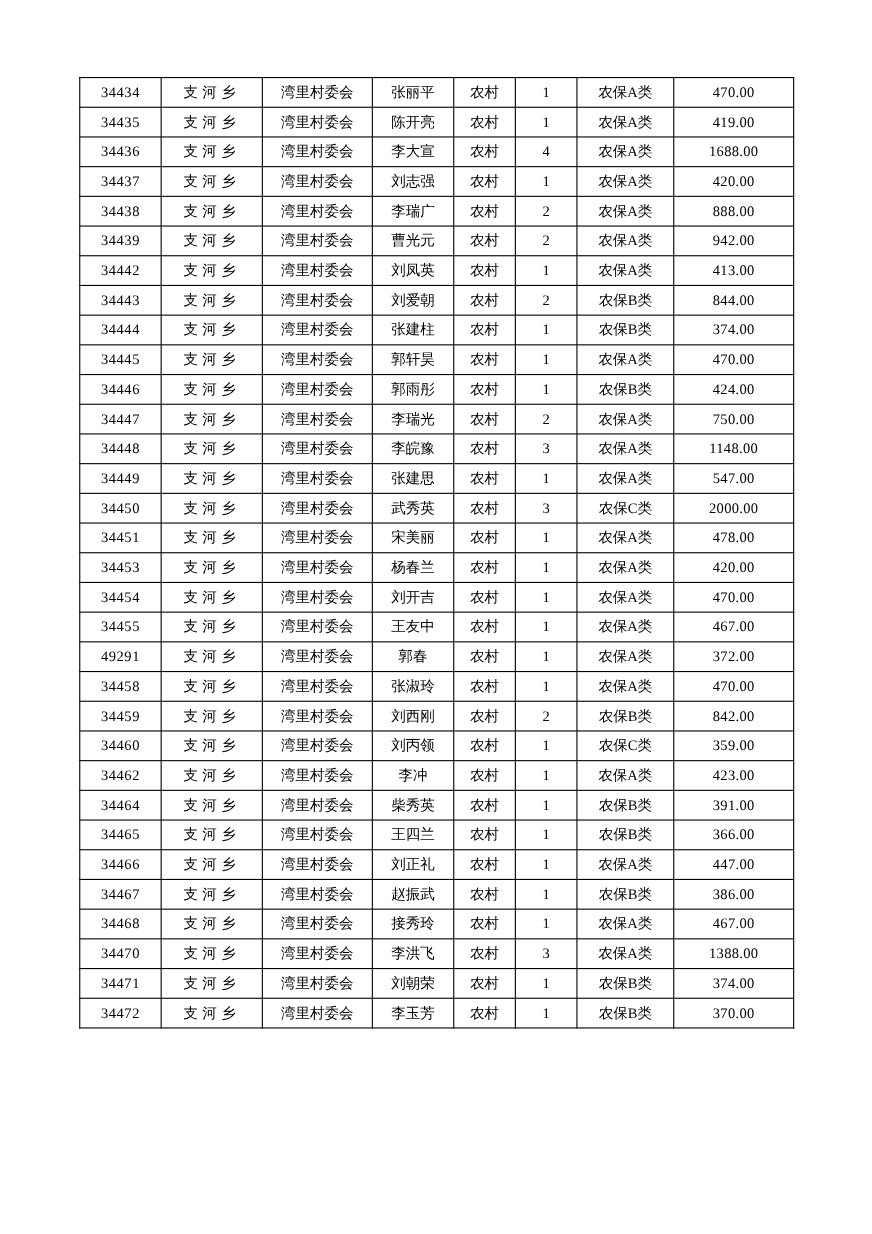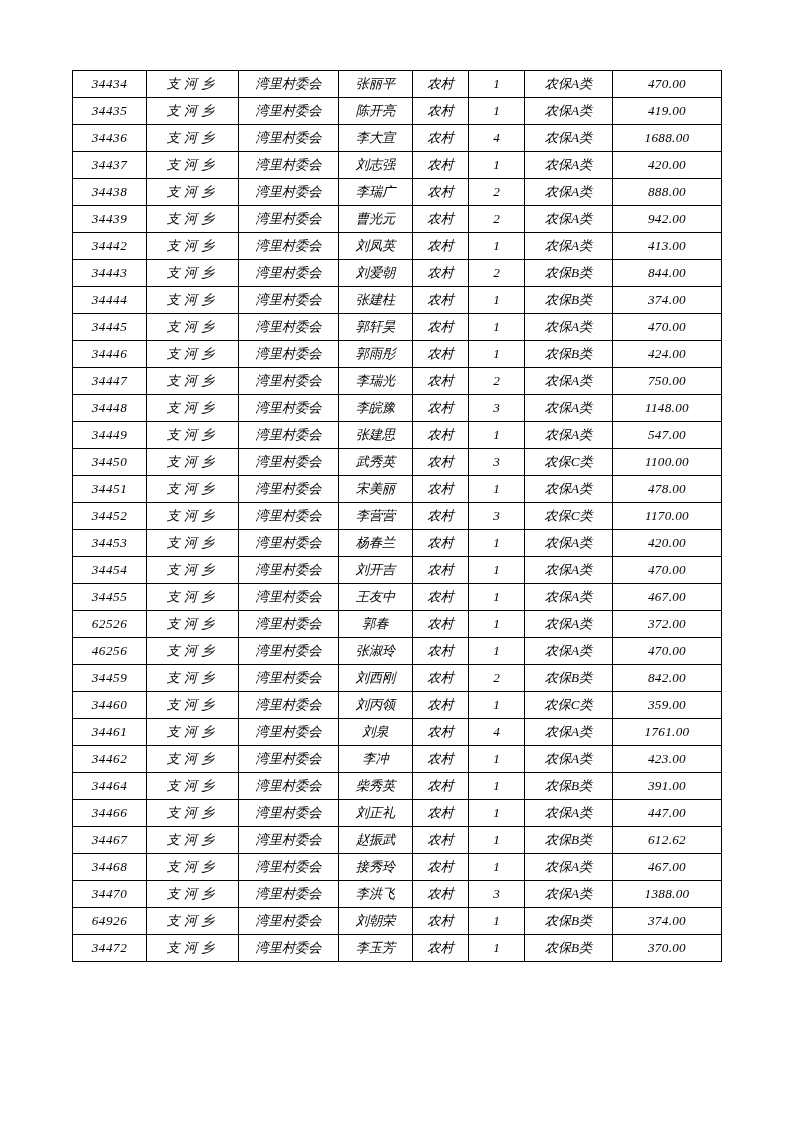--- a/index.html
+++ b/index.html
@@ -12,21 +12,20 @@
     height: 1122px;
     font-family: "Liberation Serif", "DejaVu Serif", serif;
     color: #000000;
   }
   .page {
     position: relative;
     width: 793px;
     height: 962px;
     box-sizing: border-box;
     padding: 70px 72px 0 72px;
-    font-style: italic;
   }
   table.data-table {
     border-collapse: collapse;
     width: 649px;
     table-layout: fixed;
   }
   table.data-table td {
     border: 1px solid #000000;
     height: 26px;
     font-size: 13.2px;
@@ -207,43 +206,33 @@
           <td class="amount-cell">547.00</td>
         </tr>
         <tr>
           <td class="id-cell">34450</td>
           <td class="town-cell">支河乡</td>
           <td class="village-cell">湾里村委会</td>
           <td class="name-cell">武秀英</td>
           <td class="type-cell">农村</td>
           <td class="count-cell">3</td>
           <td class="cat-cell">农保C类</td>
-          <td class="amount-cell">1100.00</td>
+          <td class="amount-cell">2000.00</td>
         </tr>
         <tr>
           <td class="id-cell">34451</td>
           <td class="town-cell">支河乡</td>
           <td class="village-cell">湾里村委会</td>
           <td class="name-cell">宋美丽</td>
           <td class="type-cell">农村</td>
           <td class="count-cell">1</td>
           <td class="cat-cell">农保A类</td>
           <td class="amount-cell">478.00</td>
         </tr>
         <tr>
-          <td class="id-cell">34452</td>
-          <td class="town-cell">支河乡</td>
-          <td class="village-cell">湾里村委会</td>
-          <td class="name-cell">李营营</td>
-          <td class="type-cell">农村</td>
-          <td class="count-cell">3</td>
-          <td class="cat-cell">农保C类</td>
-          <td class="amount-cell">1170.00</td>
-        </tr>
-        <tr>
           <td class="id-cell">34453</td>
           <td class="town-cell">支河乡</td>
           <td class="village-cell">湾里村委会</td>
           <td class="name-cell">杨春兰</td>
           <td class="type-cell">农村</td>
           <td class="count-cell">1</td>
           <td class="cat-cell">农保A类</td>
           <td class="amount-cell">420.00</td>
         </tr>
         <tr>
@@ -260,31 +249,31 @@
           <td class="id-cell">34455</td>
           <td class="town-cell">支河乡</td>
           <td class="village-cell">湾里村委会</td>
           <td class="name-cell">王友中</td>
           <td class="type-cell">农村</td>
           <td class="count-cell">1</td>
           <td class="cat-cell">农保A类</td>
           <td class="amount-cell">467.00</td>
         </tr>
         <tr>
-          <td class="id-cell">62526</td>
+          <td class="id-cell">49291</td>
           <td class="town-cell">支河乡</td>
           <td class="village-cell">湾里村委会</td>
           <td class="name-cell">郭春</td>
           <td class="type-cell">农村</td>
           <td class="count-cell">1</td>
           <td class="cat-cell">农保A类</td>
           <td class="amount-cell">372.00</td>
         </tr>
         <tr>
-          <td class="id-cell">46256</td>
+          <td class="id-cell">34458</td>
           <td class="town-cell">支河乡</td>
           <td class="village-cell">湾里村委会</td>
           <td class="name-cell">张淑玲</td>
           <td class="type-cell">农村</td>
           <td class="count-cell">1</td>
           <td class="cat-cell">农保A类</td>
           <td class="amount-cell">470.00</td>
         </tr>
         <tr>
           <td class="id-cell">34459</td>
@@ -300,68 +289,68 @@
           <td class="id-cell">34460</td>
           <td class="town-cell">支河乡</td>
           <td class="village-cell">湾里村委会</td>
           <td class="name-cell">刘丙领</td>
           <td class="type-cell">农村</td>
           <td class="count-cell">1</td>
           <td class="cat-cell">农保C类</td>
           <td class="amount-cell">359.00</td>
         </tr>
         <tr>
-          <td class="id-cell">34461</td>
-          <td class="town-cell">支河乡</td>
-          <td class="village-cell">湾里村委会</td>
-          <td class="name-cell">刘泉</td>
-          <td class="type-cell">农村</td>
-          <td class="count-cell">4</td>
-          <td class="cat-cell">农保A类</td>
-          <td class="amount-cell">1761.00</td>
-        </tr>
-        <tr>
           <td class="id-cell">34462</td>
           <td class="town-cell">支河乡</td>
           <td class="village-cell">湾里村委会</td>
           <td class="name-cell">李冲</td>
           <td class="type-cell">农村</td>
           <td class="count-cell">1</td>
           <td class="cat-cell">农保A类</td>
           <td class="amount-cell">423.00</td>
         </tr>
         <tr>
           <td class="id-cell">34464</td>
           <td class="town-cell">支河乡</td>
           <td class="village-cell">湾里村委会</td>
           <td class="name-cell">柴秀英</td>
           <td class="type-cell">农村</td>
           <td class="count-cell">1</td>
           <td class="cat-cell">农保B类</td>
           <td class="amount-cell">391.00</td>
         </tr>
         <tr>
+          <td class="id-cell">34465</td>
+          <td class="town-cell">支河乡</td>
+          <td class="village-cell">湾里村委会</td>
+          <td class="name-cell">王四兰</td>
+          <td class="type-cell">农村</td>
+          <td class="count-cell">1</td>
+          <td class="cat-cell">农保B类</td>
+          <td class="amount-cell">366.00</td>
+        </tr>
+        <tr>
           <td class="id-cell">34466</td>
           <td class="town-cell">支河乡</td>
           <td class="village-cell">湾里村委会</td>
           <td class="name-cell">刘正礼</td>
           <td class="type-cell">农村</td>
           <td class="count-cell">1</td>
           <td class="cat-cell">农保A类</td>
           <td class="amount-cell">447.00</td>
         </tr>
         <tr>
           <td class="id-cell">34467</td>
           <td class="town-cell">支河乡</td>
           <td class="village-cell">湾里村委会</td>
           <td class="name-cell">赵振武</td>
           <td class="type-cell">农村</td>
           <td class="count-cell">1</td>
           <td class="cat-cell">农保B类</td>
-          <td class="amount-cell">612.62</td>
+          <td class="amount-cell">386.00</td>
         </tr>
         <tr>
           <td class="id-cell">34468</td>
           <td class="town-cell">支河乡</td>
           <td class="village-cell">湾里村委会</td>
           <td class="name-cell">接秀玲</td>
           <td class="type-cell">农村</td>
           <td class="count-cell">1</td>
           <td class="cat-cell">农保A类</td>
           <td class="amount-cell">467.00</td>
@@ -370,21 +359,21 @@
           <td class="id-cell">34470</td>
           <td class="town-cell">支河乡</td>
           <td class="village-cell">湾里村委会</td>
           <td class="name-cell">李洪飞</td>
           <td class="type-cell">农村</td>
           <td class="count-cell">3</td>
           <td class="cat-cell">农保A类</td>
           <td class="amount-cell">1388.00</td>
         </tr>
         <tr>
-          <td class="id-cell">64926</td>
+          <td class="id-cell">34471</td>
           <td class="town-cell">支河乡</td>
           <td class="village-cell">湾里村委会</td>
           <td class="name-cell">刘朝荣</td>
           <td class="type-cell">农村</td>
           <td class="count-cell">1</td>
           <td class="cat-cell">农保B类</td>
           <td class="amount-cell">374.00</td>
         </tr>
         <tr>
           <td class="id-cell">34472</td>

